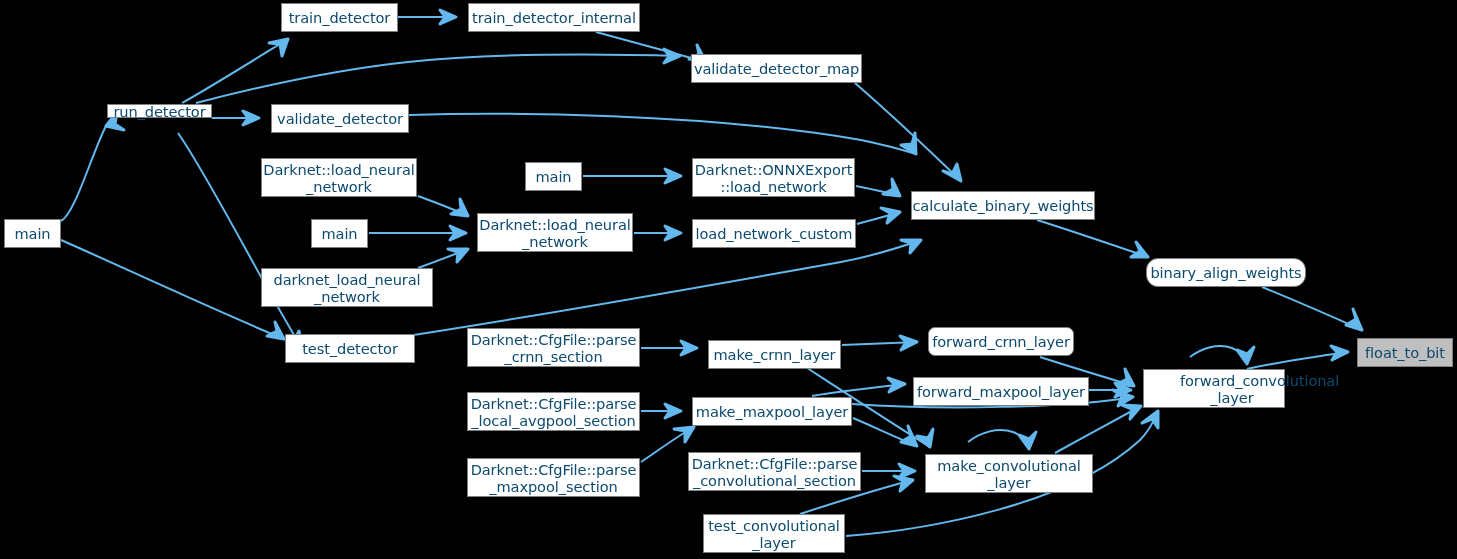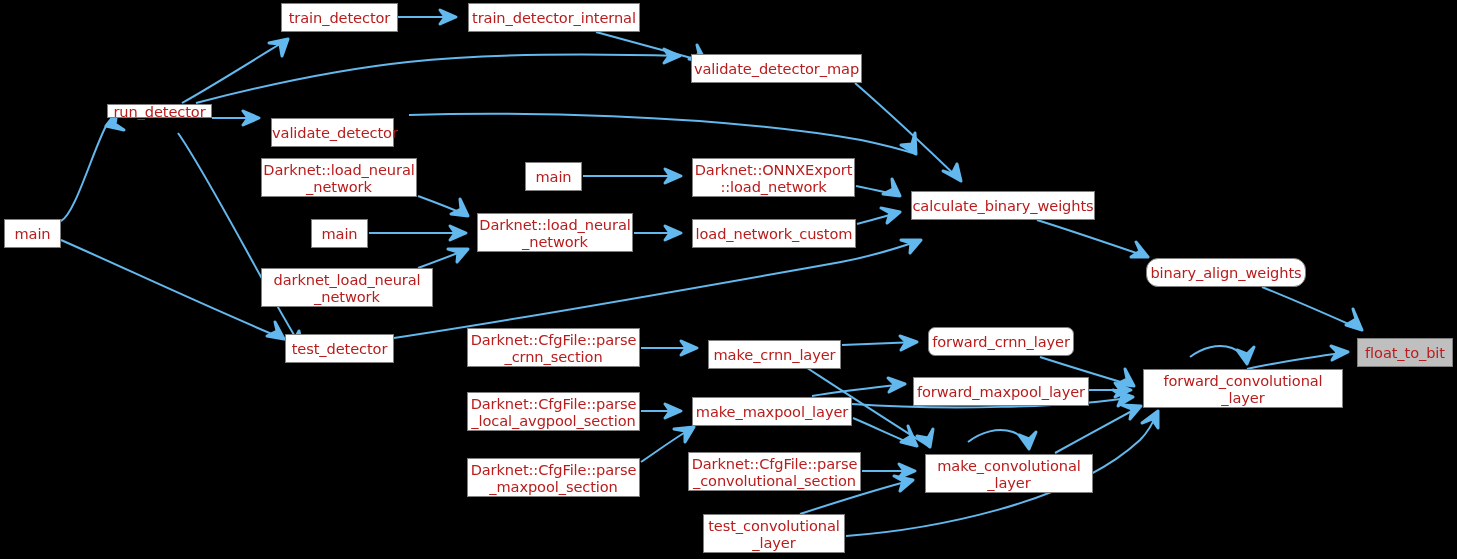--- a/index.html
+++ b/index.html
@@ -20,21 +20,21 @@
     left: 0;
     top: 0;
     width: 1457px;
     height: 559px;
   }
   .node {
     position: absolute;
     box-sizing: border-box;
     border: 1px solid #7f7f7f;
     background: #ffffff;
-    color: #b91c1c;
+    color: #0c4a6e;
     display: flex;
     align-items: center;
     justify-content: center;
     text-align: center;
     font-size: 14.6px;
     line-height: 17px;
     letter-spacing: -0.1px;
     white-space: pre-line;
     z-index: 5;
   }
@@ -199,42 +199,42 @@
       <g>
         <path d="M1247,369 C1278,362 1320,356 1348,352" fill="none" stroke="#63b8ee" stroke-width="2"></path>
         <path d="M1348,352 l-16,8 5,-8 -6,-6 z" fill="#63b8ee" stroke="#63b8ee" stroke-width="3" stroke-linejoin="round"></path>
       </g>
     </svg>
   <div id="node-layer">
       <div class="node" style="left: 4px; top: 219px; width: 57px; height: 29px;"><span class="node-label">main</span></div>
       <div class="node" style="left: 107px; top: 104px; width: 105px; height: 14px;"><span class="node-label">run_detector</span></div>
       <div class="node" style="left: 281px; top: 3px; width: 117px; height: 29px;"><span class="node-label">train_detector</span></div>
       <div class="node" style="left: 468px; top: 3px; width: 172px; height: 29px;"><span class="node-label">train_detector_internal</span></div>
-      <div class="node" style="left: 271px; top: 118px; width: 123px; height: 29px;"><span class="node-label">validate_detector</span></div>
+      <div class="node" style="left: 271px; top: 104px; width: 138px; height: 29px;"><span class="node-label">validate_detector</span></div>
       <div class="node" style="left: 691px; top: 54px; width: 171px; height: 29px;"><span class="node-label">validate_detector_map</span></div>
       <div class="node" style="left: 261px; top: 158px; width: 156px; height: 39px;"><span class="node-label">Darknet::load_neural
 _network</span></div>
       <div class="node" style="left: 525px; top: 162px; width: 57px; height: 29px;"><span class="node-label">main</span></div>
       <div class="node" style="left: 692px; top: 158px; width: 163px; height: 39px;"><span class="node-label">Darknet::ONNXExport
 ::load_network</span></div>
       <div class="node" style="left: 911px; top: 191px; width: 184px; height: 29px;"><span class="node-label">calculate_binary_weights</span></div>
       <div class="node" style="left: 311px; top: 219px; width: 57px; height: 29px;"><span class="node-label">main</span></div>
       <div class="node" style="left: 477px; top: 213px; width: 156px; height: 39px;"><span class="node-label">Darknet::load_neural
 _network</span></div>
       <div class="node" style="left: 692px; top: 219px; width: 164px; height: 29px;"><span class="node-label">load_network_custom</span></div>
       <div class="node" style="left: 1146px; top: 258px; width: 160px; height: 29px; border-radius: 12px;"><span class="node-label">binary_align_weights</span></div>
       <div class="node" style="left: 261px; top: 268px; width: 172px; height: 39px;"><span class="node-label">darknet_load_neural
 _network</span></div>
-      <div class="node" style="left: 285px; top: 334px; width: 109px; height: 29px;"><span class="node-label">test_detector</span></div>
+      <div class="node" style="left: 285px; top: 334px; width: 130px; height: 29px;"><span class="node-label">test_detector</span></div>
       <div class="node highlight" style="left: 1357px; top: 338px; width: 96px; height: 29px;"><span class="node-label">float_to_bit</span></div>
       <div class="node" style="left: 467px; top: 328px; width: 173px; height: 39px;"><span class="node-label">Darknet::CfgFile::parse
 _crnn_section</span></div>
       <div class="node" style="left: 708px; top: 340px; width: 133px; height: 29px;"><span class="node-label">make_crnn_layer</span></div>
       <div class="node" style="left: 928px; top: 327px; width: 146px; height: 29px; border-radius: 7px;"><span class="node-label">forward_crnn_layer</span></div>
-      <div class="node" style="left: 1143px; top: 369px; width: 200px; height: 39px;"><span class="node-label">forward_convolutional
+      <div class="node" style="left: 1143px; top: 369px; width: 142px; height: 39px; padding-left: 36px;"><span class="node-label">forward_convolutional
 _layer</span></div>
       <div class="node" style="left: 913px; top: 377px; width: 176px; height: 29px;"><span class="node-label">forward_maxpool_layer</span></div>
       <div class="node" style="left: 467px; top: 392px; width: 173px; height: 39px;"><span class="node-label">Darknet::CfgFile::parse
 _local_avgpool_section</span></div>
       <div class="node" style="left: 692px; top: 397px; width: 160px; height: 29px;"><span class="node-label">make_maxpool_layer</span></div>
       <div class="node" style="left: 467px; top: 458px; width: 173px; height: 39px;"><span class="node-label">Darknet::CfgFile::parse
 _maxpool_section</span></div>
       <div class="node" style="left: 688px; top: 452px; width: 173px; height: 39px;"><span class="node-label">Darknet::CfgFile::parse
 _convolutional_section</span></div>
       <div class="node" style="left: 925px; top: 454px; width: 168px; height: 39px;"><span class="node-label">make_convolutional

